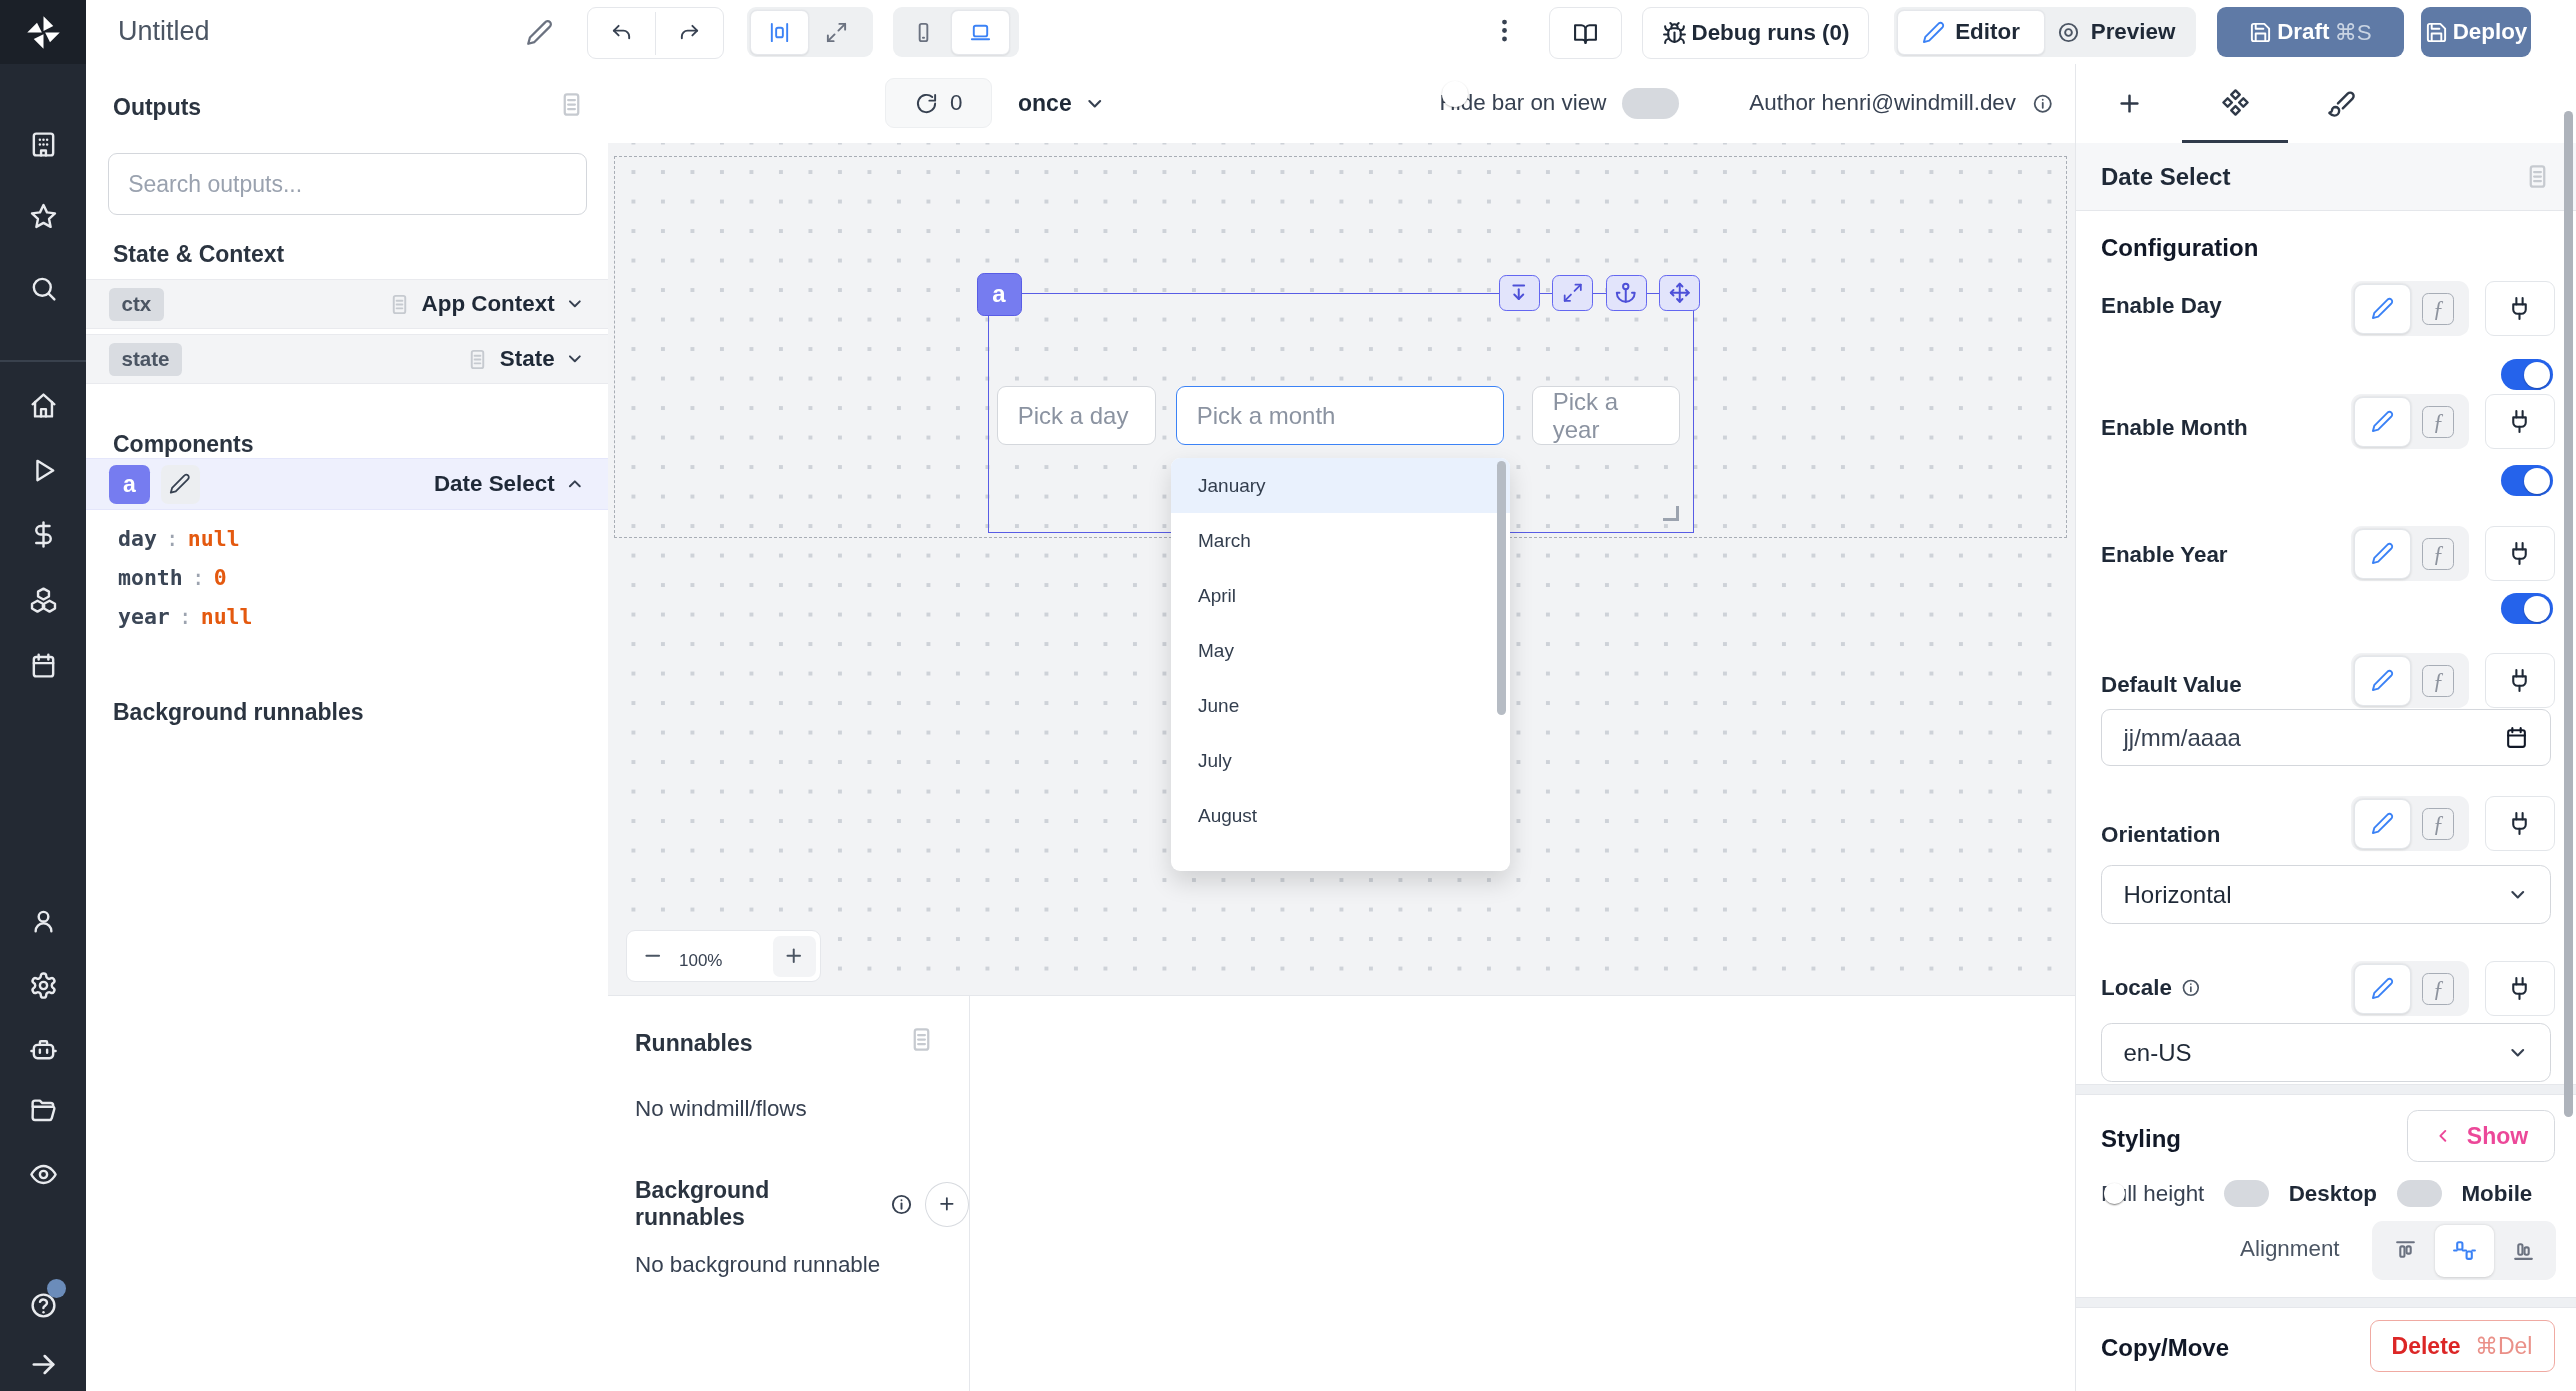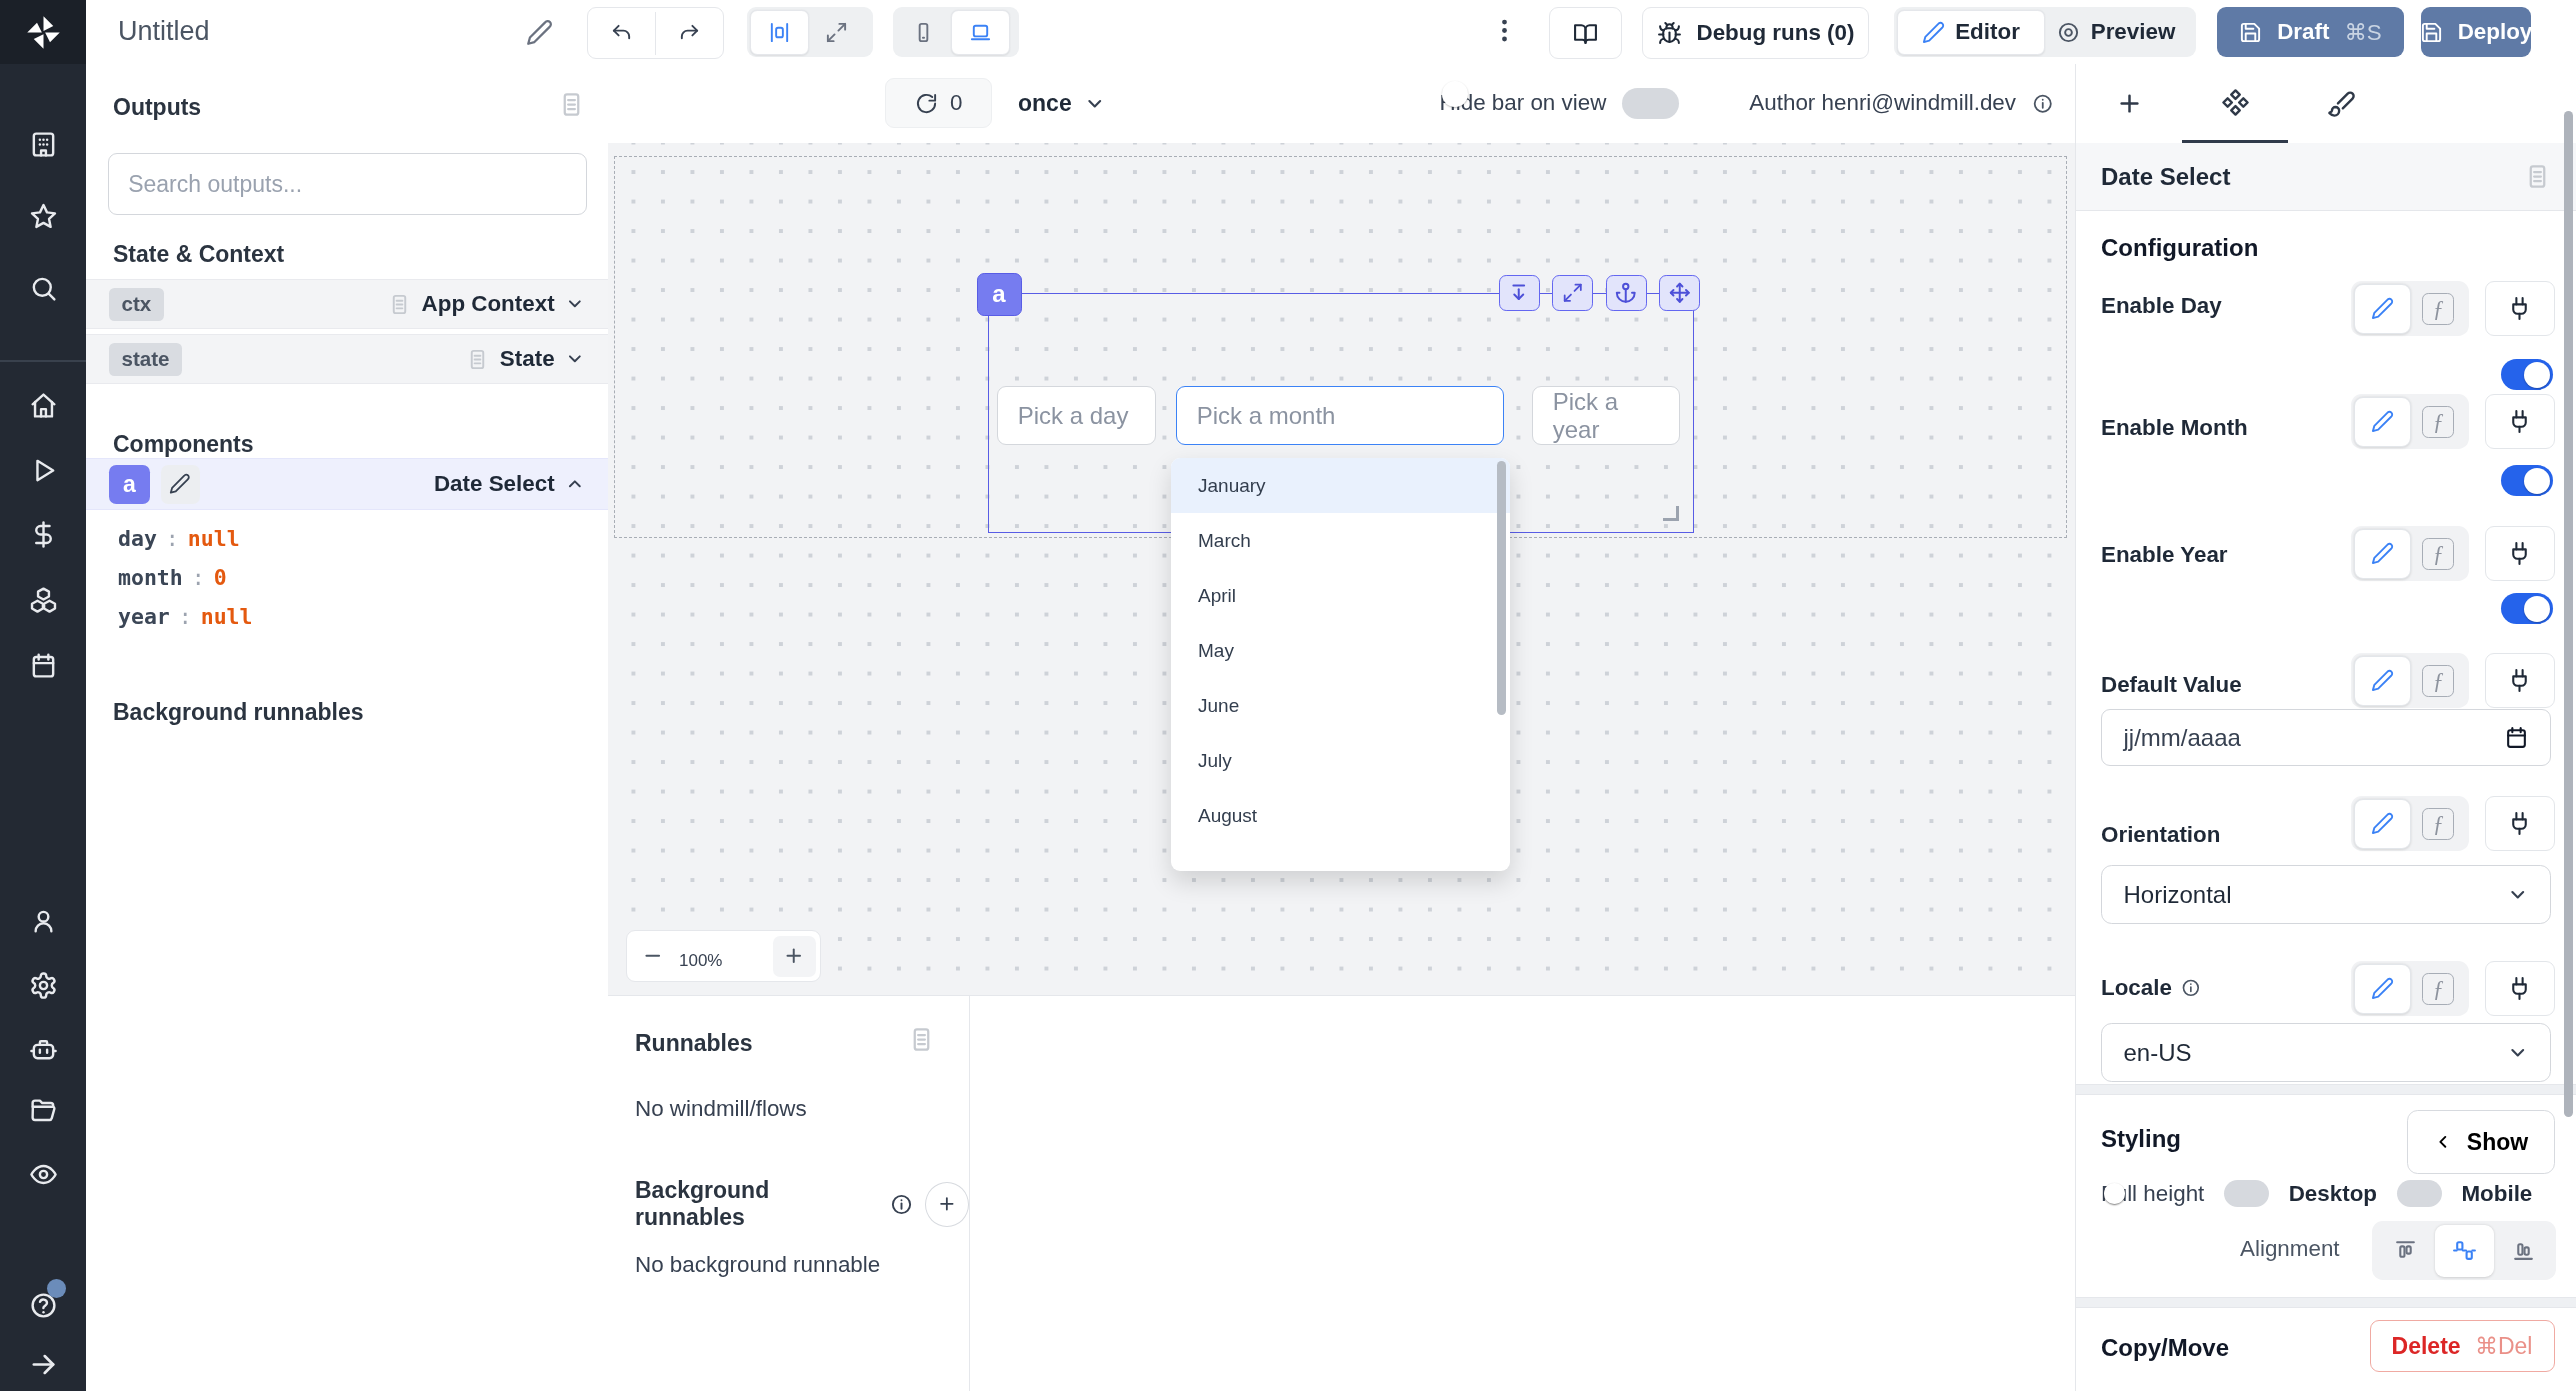--- a/index.html
+++ b/index.html
@@ -16,21 +16,21 @@
   .sdiv{position:absolute;left:0;top:360px;width:86px;height:1.8px;background:#39414d;}
   .badge-dot{position:absolute;top:-5.4px;right:19.7px;width:19.7px;height:19.7px;border-radius:50%;background:#6b8cba;}
   
   .topbar{position:absolute;left:86px;top:0;width:2490px;height:64px;background:#fff;border-bottom:0.9px solid #e5e7eb;}
   .tb-title{position:absolute;left:32px;top:16px;font-size:27px;font-weight:500;color:#4b5563;}
   .grp{position:absolute;top:7.2px;height:50px;border-radius:9px;display:flex;align-items:center;}
   .grp.bordered{background:#fff;border:0.9px solid #e5e7eb;}
   .grp.trackbg{background:#eef0f2;padding:0 2.7px;}
   .cell{height:43px;display:flex;align-items:center;justify-content:center;color:#374151;}
   .cell.active{background:#fff;border:0.9px solid #e5e7eb;border-radius:7.2px;box-shadow:0 0.9px 1.8px rgba(0,0,0,.08);}
-  .btn{border-radius:9px;display:flex;align-items:center;justify-content:center;gap:15px;font-size:22.4px;font-weight:600;color:#1f2937;background:#fff;}
+  .btn{border-radius:9px;display:flex;align-items:center;justify-content:center;gap:5px;font-size:22.4px;font-weight:600;color:#1f2937;background:#fff;}
   .btn.bordered{border:0.9px solid #e5e7eb;}
   .btn.slate{background:#5f7aa6;color:#fff;}
   .kbd-lt{color:#c9d4e3;font-weight:500;}
   
   .outputs{position:absolute;left:86px;top:64px;width:522px;height:1327px;background:#fff;border-right:0.9px solid #e5e7eb;}
   .h-sec{font-size:23px;font-weight:700;color:#2b3440;}
   .search{position:absolute;left:21.5px;right:21.5px;top:89px;height:62px;border:0.9px solid #d4d7dc;border-radius:9px;background:#fff;box-sizing:border-box;font-size:23px;color:#374151;padding:0 19.7px;outline:none;font-family:"Liberation Sans",sans-serif;}
   .search::placeholder{color:#9aa2af;}
   .orow{position:absolute;left:0;right:0;height:50px;background:#f3f4f6;border-top:0.9px solid #e9eaee;border-bottom:0.9px solid #e9eaee;display:flex;align-items:center;padding:0 23px;box-sizing:border-box;}
   .orow .pill{background:#d9dce1;border-radius:5.4px;padding:4.5px 12.5px;font-size:20.6px;font-weight:700;color:#4b5563;}
@@ -85,21 +85,21 @@
   .tg{position:absolute;border-radius:894px;background:#2563eb;}
   .tg::after{content:"";position:absolute;background:#fff;border-radius:50%;top:2.7px;box-shadow:0 0.9px 1.8px rgba(0,0,0,.3);}
   .tg.off{background:#d6d9de;}
   .tg-lg{width:52px;height:31px}.tg-lg::after{width:26px;height:26px}
   .tg.on::after{right:2.7px}.tg.off::after{left:2.7px}
   .tg-in{position:static;display:inline-block;flex:none;}
   .tg-sm{width:45px;height:27px}.tg-sm::after{width:21.5px;height:21.5px}
   .sinput{position:absolute;left:25px;right:25px;height:57px;border:1.8px solid #d4d7dc;border-radius:9px;background:#fff;display:flex;align-items:center;padding:0 21.5px;font-size:24px;color:#374151;box-sizing:border-box;}
   .sselect{position:absolute;left:25px;right:25px;height:59px;border:1.8px solid #d4d7dc;border-radius:10.7px;background:#fff;display:flex;align-items:center;justify-content:space-between;padding:0 21.5px;font-size:24px;color:#1f2937;box-sizing:border-box;}
   .divband{position:absolute;left:0;width:100%;height:9px;background:#eef0f3;border-top:0.9px solid #e5e7eb;border-bottom:0.9px solid #e5e7eb;}
-  .showbtn{position:absolute;right:21.5px;width:148px;height:64px;border:0.9px solid #d7dadf;border-radius:10.7px;background:#fff;display:flex;align-items:center;justify-content:center;gap:14.3px;font-size:23px;font-weight:700;color:#000000;box-sizing:border-box;}
+  .showbtn{position:absolute;right:21.5px;width:148px;height:52px;border:0.9px solid #d7dadf;border-radius:10.7px;background:#fff;display:flex;align-items:center;justify-content:center;gap:14.3px;font-size:23px;font-weight:700;color:#ec4899;box-sizing:border-box;}
   .stogglerow{position:absolute;left:25px;display:flex;align-items:center;gap:19.7px;font-size:22.4px;color:#374151;}
   .semib{font-weight:600;color:#1f2937;}
   .alseg{position:absolute;right:19.7px;height:59px;background:#f1f2f4;border-radius:10.7px;display:flex;align-items:center;padding:0 3.6px;box-sizing:border-box;}
   .alcell{width:59px;height:52px;display:flex;align-items:center;justify-content:center;color:#6b7280;}
   .alcell.active{background:#fff;border-radius:9px;box-shadow:0 0.9px 2.7px rgba(0,0,0,.15);color:#3b82f6;}
   .delbtn{position:absolute;right:21.5px;width:185px;height:52px;border:1.8px solid #f0aaa2;border-radius:9px;background:#fff;display:flex;align-items:center;justify-content:center;gap:14.3px;font-size:23px;box-sizing:border-box;}
   .delbtn .d{color:#dc2626;font-weight:700}.delbtn .s{color:#ea9088;}
   .panel-scroll{position:absolute;right:2.7px;top:47px;width:9px;height:1006px;border-radius:4.5px;background:#aeb3bb;}
   .gray-ic{color:#c6cad0}
 </style>

